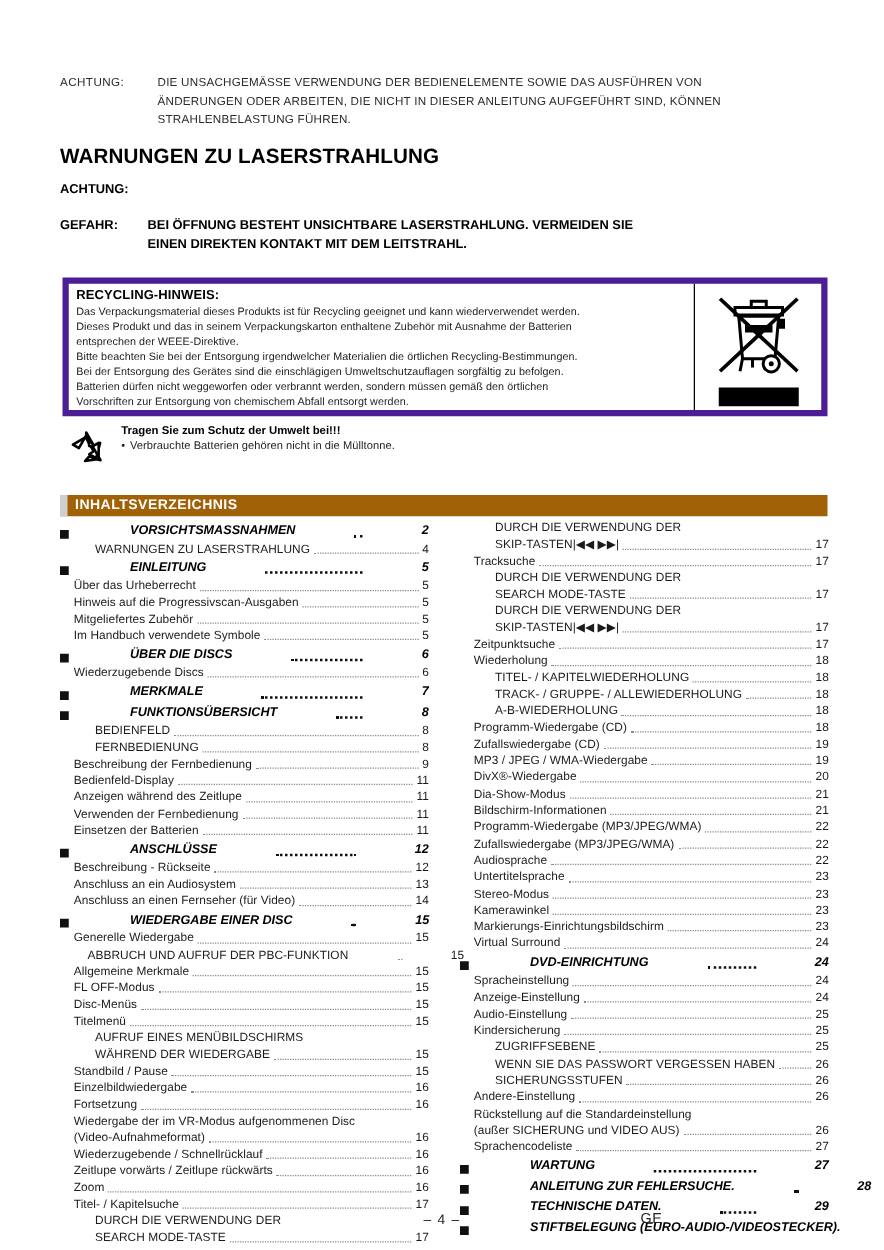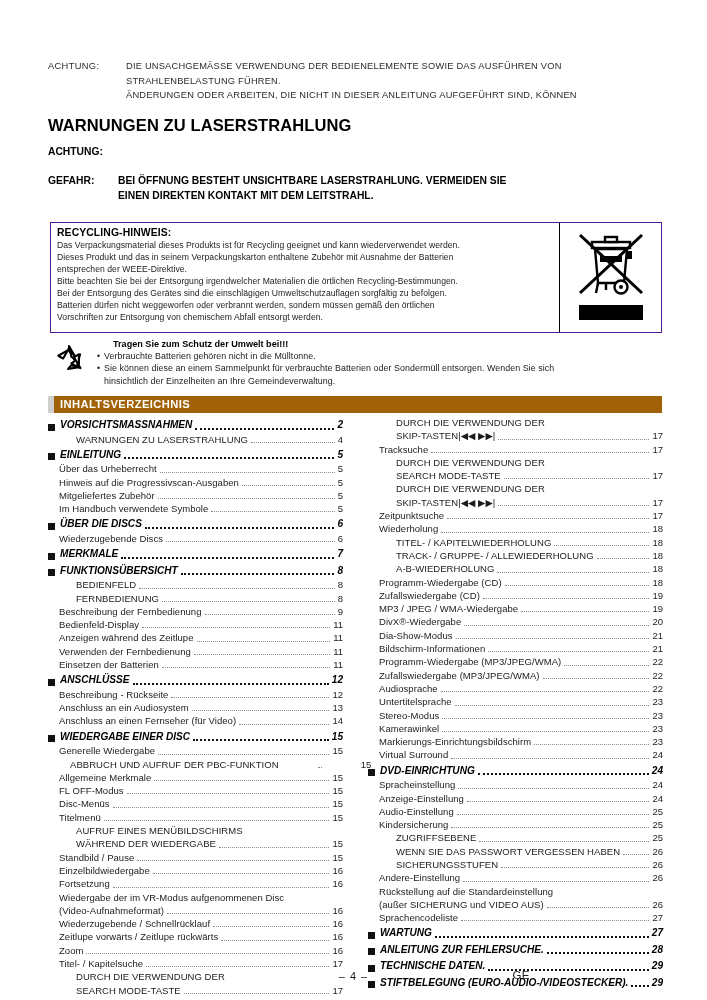--- a/index.html
+++ b/index.html
@@ -40,21 +40,21 @@
     width:70px; flex:0 0 70px;
     font-size:10.3px; font-weight:bold; line-height:15.5px; color:#000;
   }
   .bold-text {
     font-size:10.3px; font-weight:bold; line-height:15.5px; color:#000; flex:1;
   }
 
   
   .recycle-box {
     position:absolute; left:50px; top:210px; width:612px; height:111px;
-    border:1px solid #4c1d95; background:#fff;
+    border:5px solid #4c1d95; background:#fff;
     display:flex;
   }
   .recycle-text { padding:4px 6px 3px 6px; flex:1; }
   .recycle-title {
     font-size:10.4px; font-weight:bold; color:#000; margin-bottom:1px; letter-spacing:.1px;
   }
   .recycle-line {
     font-size:8.6px; line-height:12.05px; color:#222; letter-spacing:.05px;
     white-space:nowrap;
   }
@@ -63,21 +63,21 @@
     border-left:1px solid #000;
     display:flex; flex-direction:column; align-items:center; justify-content:flex-start;
     padding-top:4px;
   }
   .weee-bar { width:64px; height:15px; background:#000; margin-top:2px; }
 
   
   .batt-note { position:absolute; left:50px; top:326px; width:614px; display:flex; }
   .recy-icon { width:44px; flex:0 0 44px; padding-top:4px; }
   .batt-text { flex:1; padding-left:3px; }
-  .batt-title { font-size:9.1px; font-weight:bold; color:#000; line-height:12px;margin-left:16px; }
+  .batt-title { font-size:9.1px; font-weight:bold; color:#000; line-height:12px; }
   .batt-li { font-size:8.9px; line-height:12.4px; color:#222; letter-spacing:.05px; }
   .batt-li .ind { display:inline-block; width:7px; }
   .batt-sub { padding-left:7px; }
 
   
   .toc-bar {
     position:absolute; left:48px; top:384px; width:614px; height:17px;
     background:#a16207;
   }
   .toc-bar-stripe {
@@ -97,21 +97,21 @@
   .e { display:flex; align-items:flex-end; line-height:13.3px; white-space:nowrap; }
   .e .lbl { font-size:9.5px; color:#1b1b1b; letter-spacing:.05px; }
   .e .dots {
     flex:1; min-width:4px;
     border-bottom:1px dotted #8a8a8a;
     margin:0 3px 3px 3px; height:1px;
   }
   .e .pg { font-size:9.5px; color:#1b1b1b; }
 
   
-  .e.sec { line-height:15.5px; margin-top:1px; }
+  .e.sec { line-height:15.5px; margin-top:1px;gap:44px; }
   .e.sec .lbl { font-size:10.1px; font-weight:bold; font-style:italic; color:#000; letter-spacing:0; }
   .e.sec .pg  { font-size:10.1px; font-weight:bold; font-style:italic; color:#000; }
   .e.sec .dots { border-bottom:2px dotted #111; margin-bottom:3px; }
   .bullet {
     display:inline-block; width:7px; height:7px; background:#111;
     margin-right:5px; margin-bottom:2px; flex:0 0 7px;
   }
   
   .lv1 { padding-left:11px; }
   .lv2 { padding-left:28px; }
@@ -131,22 +131,22 @@
 </head>
 <body>
 
 <div class="page">
 
   <div class="caution-block">
     <div class="caution-row">
       <div class="caution-label">ACHTUNG:</div>
       <div class="caution-text">
         <div>DIE UNSACHGEMÄSSE VERWENDUNG DER BEDIENELEMENTE SOWIE DAS AUSFÜHREN VON</div>
+        <div>ÄNDERUNGEN ODER ARBEITEN, DIE NICHT IN DIESER ANLEITUNG AUFGEFÜHRT SIND, KÖNNEN</div>
         <div>STRAHLENBELASTUNG FÜHREN.</div>
-        <div>ÄNDERUNGEN ODER ARBEITEN, DIE NICHT IN DIESER ANLEITUNG AUFGEFÜHRT SIND, KÖNNEN</div>
       </div>
     </div>
   </div>
 
   <div class="h1-warn">WARNUNGEN ZU LASERSTRAHLUNG</div>
 
   <div class="bold-block">
     <div class="bold-row">
       <div class="bold-label">ACHTUNG:</div>
     </div>
@@ -203,24 +203,20 @@
         <path d="M24 5 L32 19 L38 15.5 L34 31 L27 27 L31.5 24 L24 11 Z" fill="#fff"></path>
         <path d="M9 32 L25 32 L25 39 L11 31 L16 18 L18 24 L14 27 Z" fill="#fff" transform="rotate(120 24 24)"></path>
         <path d="M9 32 L25 32 L25 39 L11 31 L16 18 L18 24 L14 27 Z" fill="#fff" transform="rotate(240 24 24)"></path>
       </svg>
     </div>
     <div class="batt-text">
       <div class="batt-title">Tragen Sie zum Schutz der Umwelt bei!!!</div>
       <div class="batt-li">
         <span class="ind">•</span><span>Verbrauchte Batterien gehören nicht in die Mülltonne.</span>
       </div>
-      <div class="batt-li">
-        <span class="ind">•</span><span>Sie können diese an einem Sammelpunkt für verbrauchte Batterien oder Sondermüll entsorgen. Wenden Sie sich</span>
-        <div class="batt-sub">hinsichtlich der Einzelheiten an Ihre Gemeindeverwaltung.</div>
-      </div>
     </div>
   </div>
 
   <div class="toc-bar">
     <div class="toc-bar-stripe"></div>
     <div class="toc-bar-text">INHALTSVERZEICHNIS</div>
   </div>
 
   <div class="toc">
     <div class="col col-left" id="toc-left">

